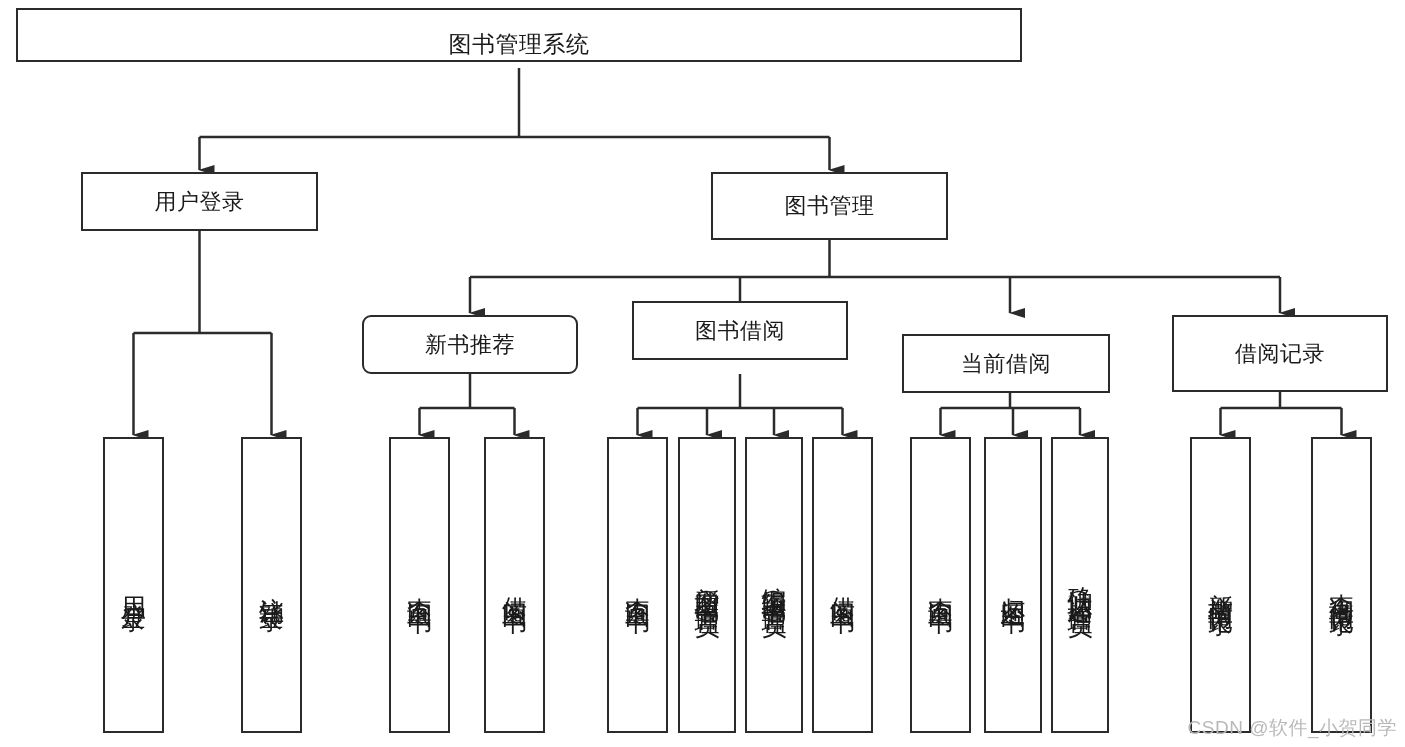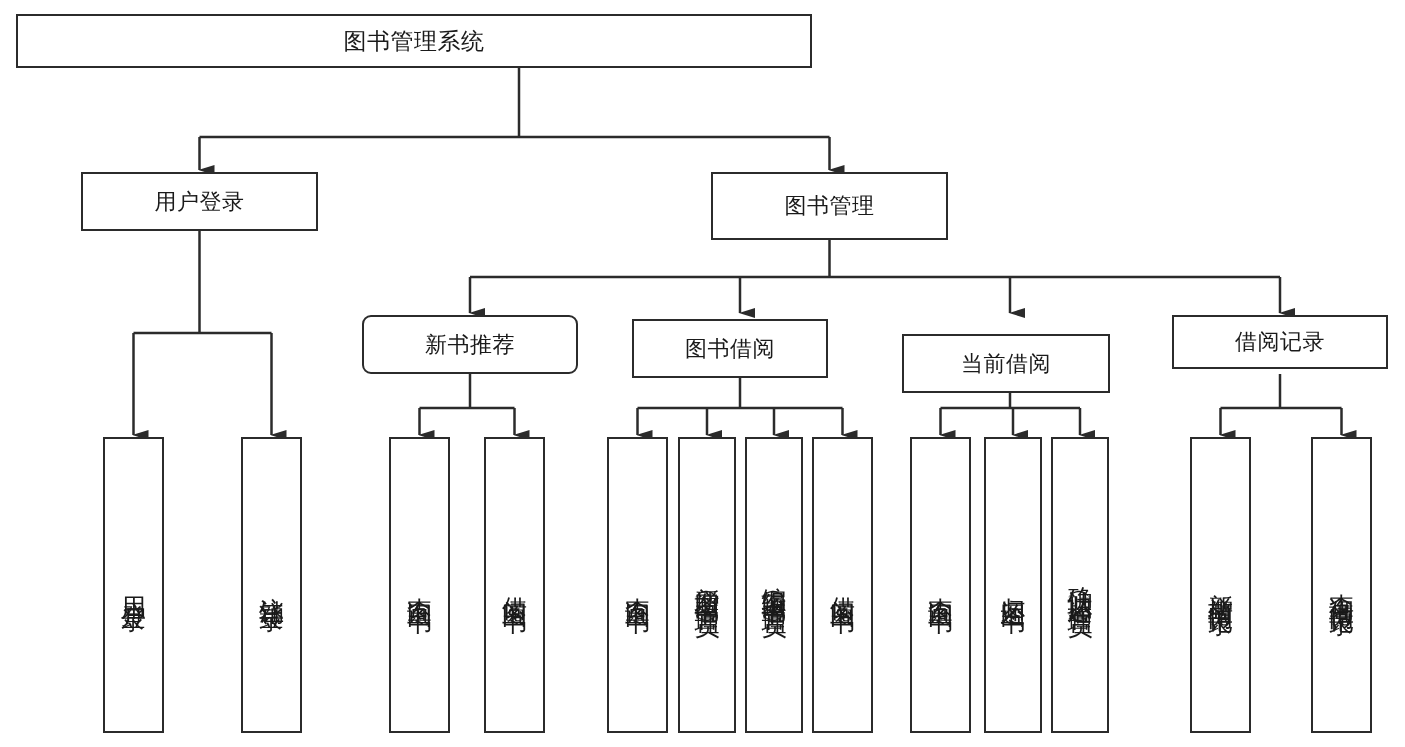--- a/index.html
+++ b/index.html
@@ -104,39 +104,39 @@
         <path d="M1013,408 L1013,435" marker-end="url(#arrow)"></path>
         <path d="M1080,408 L1080,435" marker-end="url(#arrow)"></path>
         <path d="M1280,374 L1280,408"></path>
         <path d="M1220.5,408 L1341.5,408"></path>
         <path d="M1220.5,408 L1220.5,435" marker-end="url(#arrow)"></path>
         <path d="M1341.5,408 L1341.5,435" marker-end="url(#arrow)"></path>
       </g>
   </svg>
 
   <div id="nodes">
-      <div class="node h root" style="left: 16px; top: 14px; width: 796px; height: 54px;">
+      <div class="node h root" style="left: 16px; top: 8px; width: 1006px; height: 54px; align-items: flex-end;">
         <span>图书管理系统</span>
       </div>
       <div class="node h" style="left: 81px; top: 172px; width: 237px; height: 59px;">
         <span>用户登录</span>
       </div>
       <div class="node h" style="left: 711px; top: 172px; width: 237px; height: 68px;">
         <span>图书管理</span>
       </div>
       <div class="node h" style="left: 362px; top: 315px; width: 216px; height: 59px; border-radius: 9px;">
         <span>新书推荐</span>
       </div>
-      <div class="node h" style="left: 632px; top: 319px; width: 196px; height: 59px;">
+      <div class="node h" style="left: 632px; top: 301px; width: 216px; height: 59px;">
         <span>图书借阅</span>
       </div>
       <div class="node h" style="left: 902px; top: 334px; width: 208px; height: 59px;">
         <span>当前借阅</span>
       </div>
-      <div class="node h" style="left: 1172px; top: 315px; width: 216px; height: 54px;">
+      <div class="node h" style="left: 1172px; top: 315px; width: 216px; height: 77px;">
         <span>借阅记录</span>
       </div>
       <div class="node v" style="left: 103px; top: 437px; width: 61px; height: 296px;">
         <span class="vtext">用户登录</span>
       </div>
       <div class="node v" style="left: 241px; top: 437px; width: 61px; height: 296px;">
         <span class="vtext">注销登录</span>
       </div>
       <div class="node v" style="left: 389px; top: 437px; width: 61px; height: 296px;">
         <span class="vtext">查询图书</span>
@@ -166,13 +166,14 @@
         <span class="vtext">确认归还（管理员）</span>
       </div>
       <div class="node v" style="left: 1190px; top: 437px; width: 61px; height: 296px;">
         <span class="vtext">新增借阅记录</span>
       </div>
       <div class="node v" style="left: 1311px; top: 437px; width: 61px; height: 296px;">
         <span class="vtext">查询借阅记录</span>
       </div>
     </div>
 
+  <div class="watermark">CSDN @软件_小贺同学</div>
 </div>
 
 </body></html>

